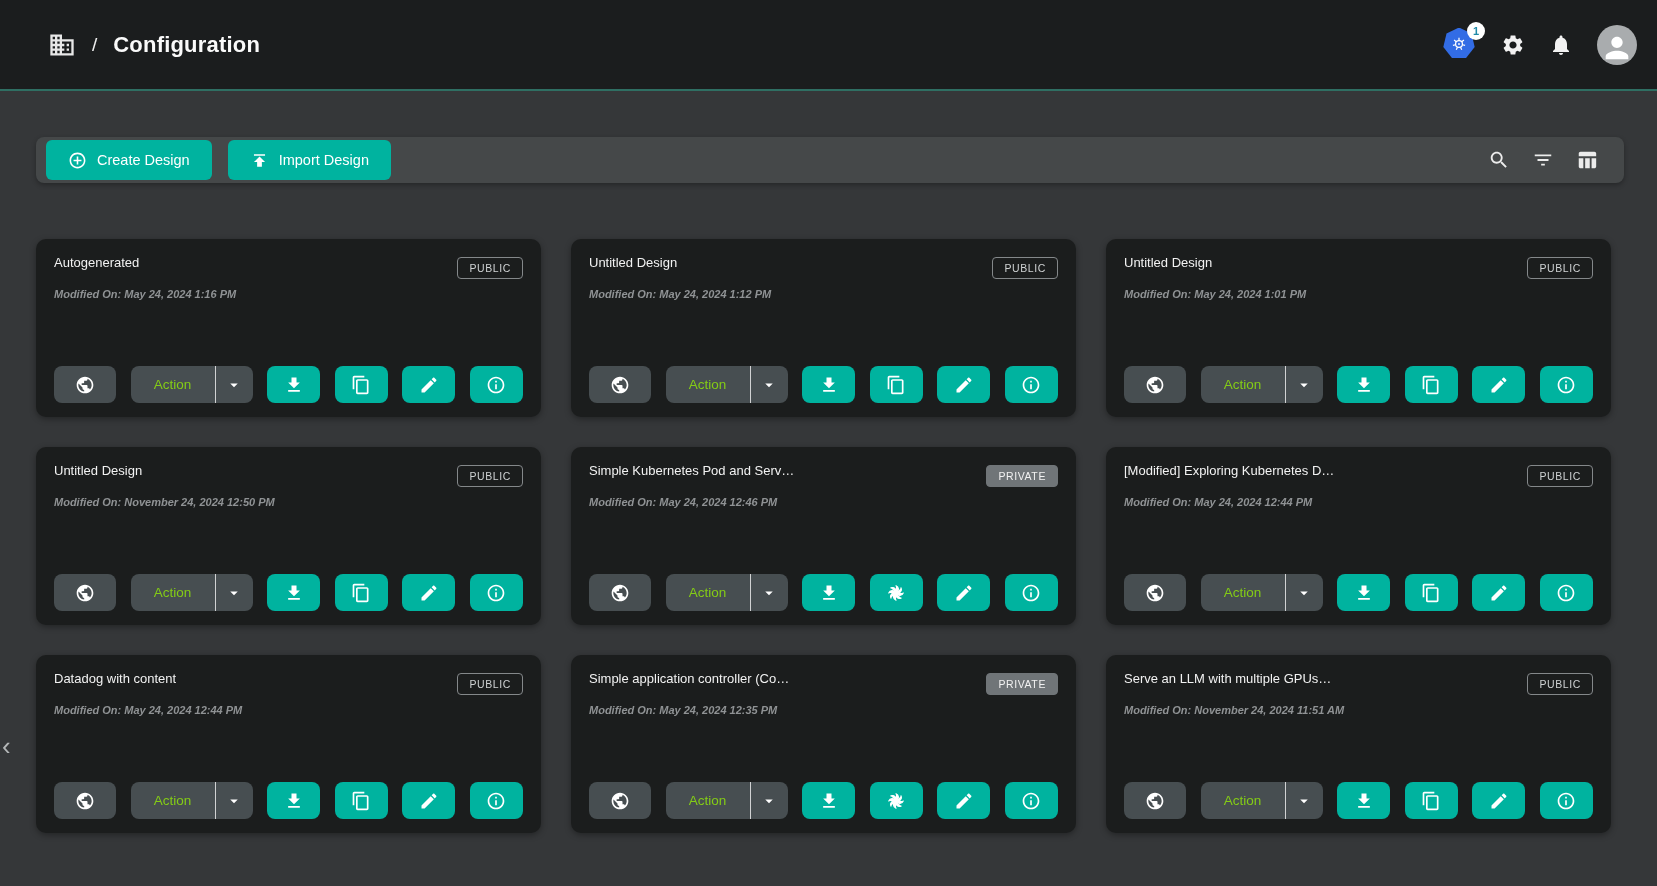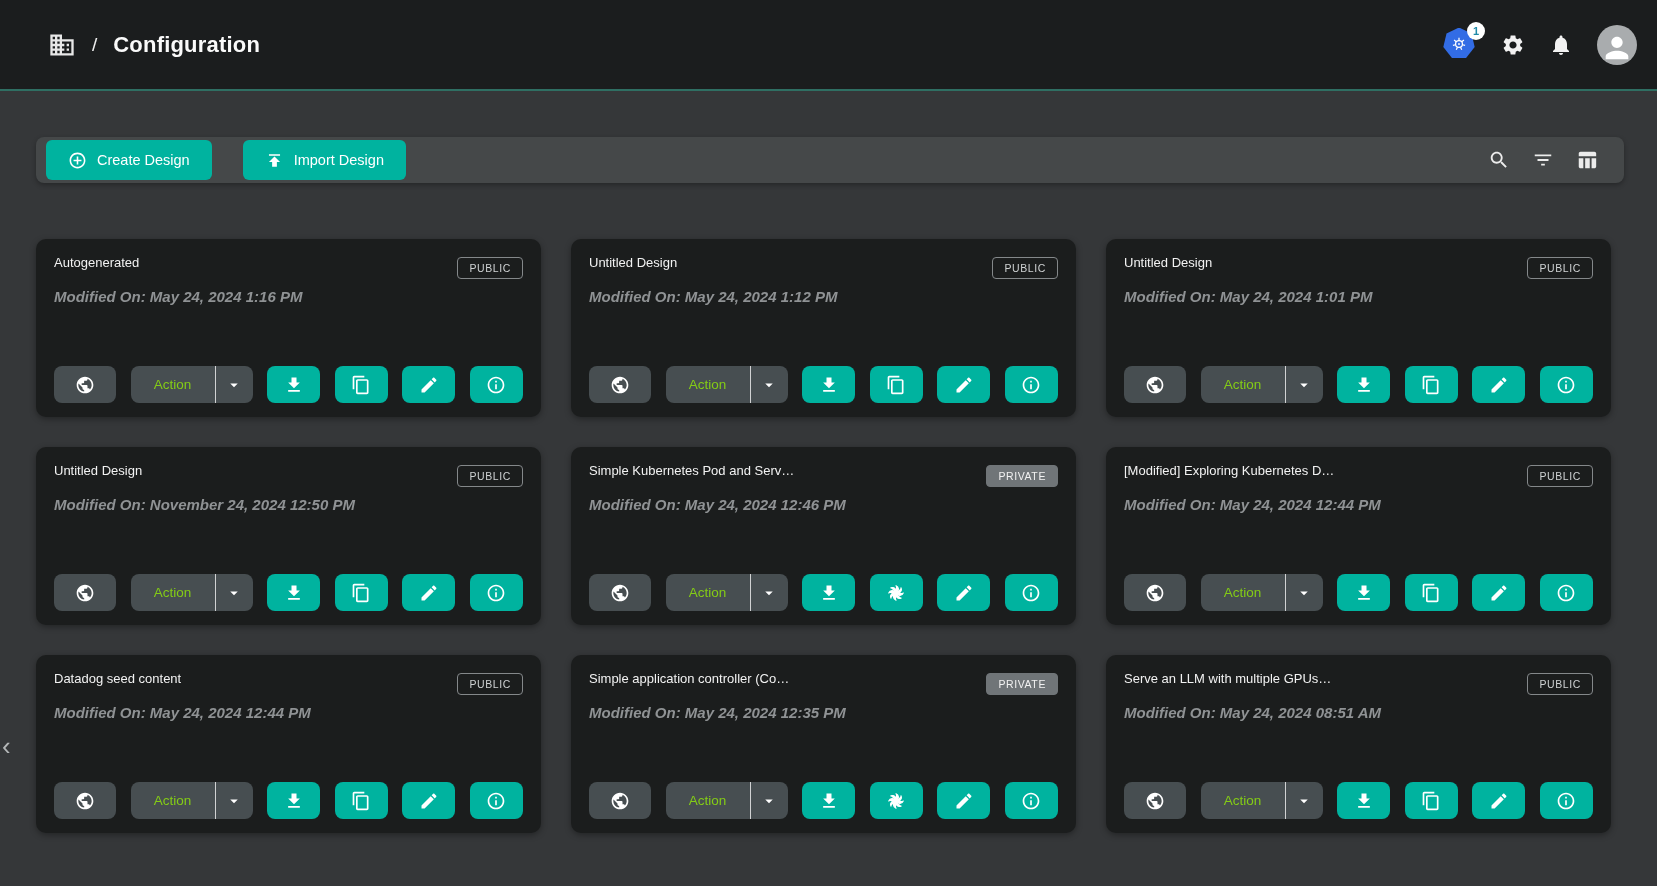--- a/index.html
+++ b/index.html
@@ -55,21 +55,21 @@
     padding:0 26px 0 10px;
     box-shadow:0 2px 5px rgba(0,0,0,.3);
   }
   .tbtn {
     height:40px; border:none; border-radius:6px;
     background:#00B39F; color:#ffffff;
     font-family:inherit; font-size:14.5px;
     display:flex; align-items:center; gap:10px;
     padding:0 22px; cursor:pointer;
   }
-  .tbtn + .tbtn { margin-left:31px;align-items:center; }
+  .tbtn + .tbtn { margin-left:16px;align-items:center; }
   .tbtn svg { width:19px; height:19px; fill:#ffffff; }
   .toolbar-right { margin-left:auto; display:flex; align-items:center; gap:22px; }
   .ticon { width:22px; height:22px; cursor:pointer; }
   .ticon svg { width:22px; height:22px; fill:#ececec; display:block; }
 
   
   .grid {
     margin:56px 0 0 36px;
     display:grid;
     grid-template-columns:repeat(3, 505px);
@@ -88,21 +88,21 @@
     max-width:360px;
   }
   .chip {
     flex:none; margin-left:12px; margin-top:2px;
     font-size:10.5px; letter-spacing:.6px;
     padding:4px 11px; border-radius:4px; color:#cfd2d3;
   }
   .chip-public { border:1px solid #84888a; background:transparent; }
   .chip-private { border:1px solid #707578; background:#707578; color:#f2f2f2; }
   .card-modified {
-    margin-top:9px; font-size:15px; font-style:italic; font-weight:600;
+    margin-top:9px; font-size:11px; font-style:italic; font-weight:600;
     color:#8f9294;
   }
   .card-actions {
     margin-top:auto; display:flex; align-items:center;
     justify-content:space-between;
   }
   .abtn {
     height:37px; border:none; border-radius:8px; cursor:pointer;
     display:flex; align-items:center; justify-content:center;
     font-family:inherit;
@@ -477,21 +477,21 @@
       </button>
       <button class="abtn teal">
         <svg viewBox="0 0 24 24">
             <path d="M11 7h2v2h-2V7zm0 4h2v6h-2v-6zm1-9C6.48 2 2 6.48 2 12s4.48 10 10 10 10-4.48 10-10S17.52 2 12 2zm0 18c-4.41 0-8-3.59-8-8s3.59-8 8-8 8 3.59 8 8-3.59 8-8 8z"></path>
           </svg>
       </button>
     </div>
   </div>
     <div class="card">
     <div class="card-head">
-      <div class="card-title">Datadog seed content</div>
+      <div class="card-title">Datadog with content</div>
       <span class="chip chip-public">PUBLIC</span>
     </div>
     <div class="card-modified">Modified On: May 24, 2024 12:44 PM</div>
     <div class="card-actions">
       <button class="abtn dark">
         <svg viewBox="0 0 24 24">
             <path d="M12 2C6.48 2 2 6.48 2 12s4.48 10 10 10 10-4.48 10-10S17.52 2 12 2zm-1 17.93c-3.95-.49-7-3.85-7-7.93 0-.62.08-1.21.21-1.79L9 15v1c0 1.1.9 2 2 2v1.93zm6.9-2.54c-.26-.81-1-1.39-1.9-1.39h-1v-3c0-.55-.45-1-1-1H8v-2h2c.55 0 1-.45 1-1V7h2c1.1 0 2-.9 2-2v-.41c2.93 1.19 5 4.06 5 7.41 0 2.08-.8 3.97-2.1 5.39z"></path>
           </svg>
       </button>
       <div class="split">
@@ -575,21 +575,21 @@
             <path d="M11 7h2v2h-2V7zm0 4h2v6h-2v-6zm1-9C6.48 2 2 6.48 2 12s4.48 10 10 10 10-4.48 10-10S17.52 2 12 2zm0 18c-4.41 0-8-3.59-8-8s3.59-8 8-8 8 3.59 8 8-3.59 8-8 8z"></path>
           </svg>
       </button>
     </div>
   </div>
     <div class="card">
     <div class="card-head">
       <div class="card-title">Serve an LLM with multiple GPUs…</div>
       <span class="chip chip-public">PUBLIC</span>
     </div>
-    <div class="card-modified">Modified On: May 24, 2024 08:51 AM</div>
+    <div class="card-modified">Modified On: November 24, 2024 11:51 AM</div>
     <div class="card-actions">
       <button class="abtn dark">
         <svg viewBox="0 0 24 24">
             <path d="M12 2C6.48 2 2 6.48 2 12s4.48 10 10 10 10-4.48 10-10S17.52 2 12 2zm-1 17.93c-3.95-.49-7-3.85-7-7.93 0-.62.08-1.21.21-1.79L9 15v1c0 1.1.9 2 2 2v1.93zm6.9-2.54c-.26-.81-1-1.39-1.9-1.39h-1v-3c0-.55-.45-1-1-1H8v-2h2c.55 0 1-.45 1-1V7h2c1.1 0 2-.9 2-2v-.41c2.93 1.19 5 4.06 5 7.41 0 2.08-.8 3.97-2.1 5.39z"></path>
           </svg>
       </button>
       <div class="split">
         <span class="split-label">Action</span>
         <span class="split-divider"></span>
         <span class="split-caret">

